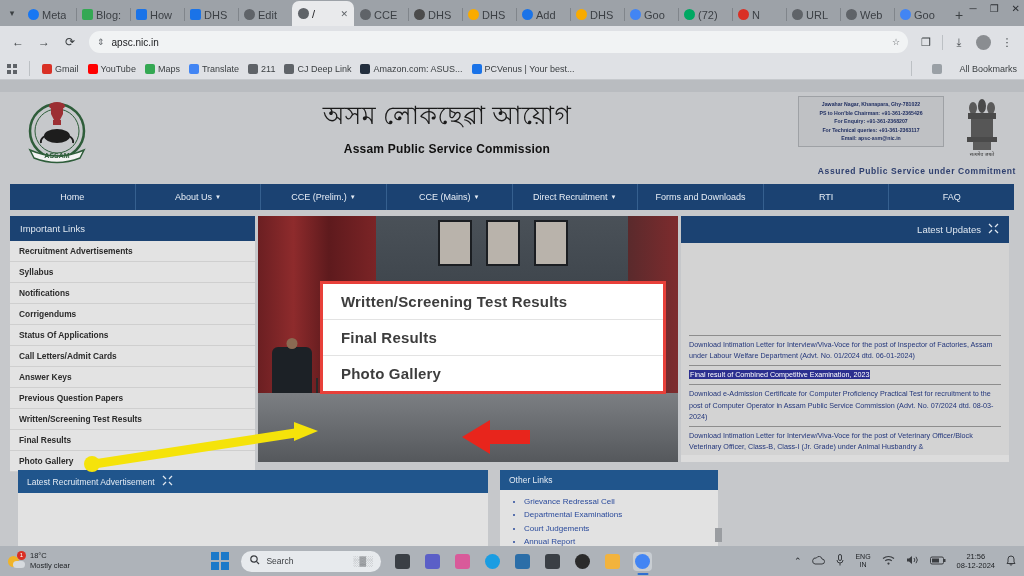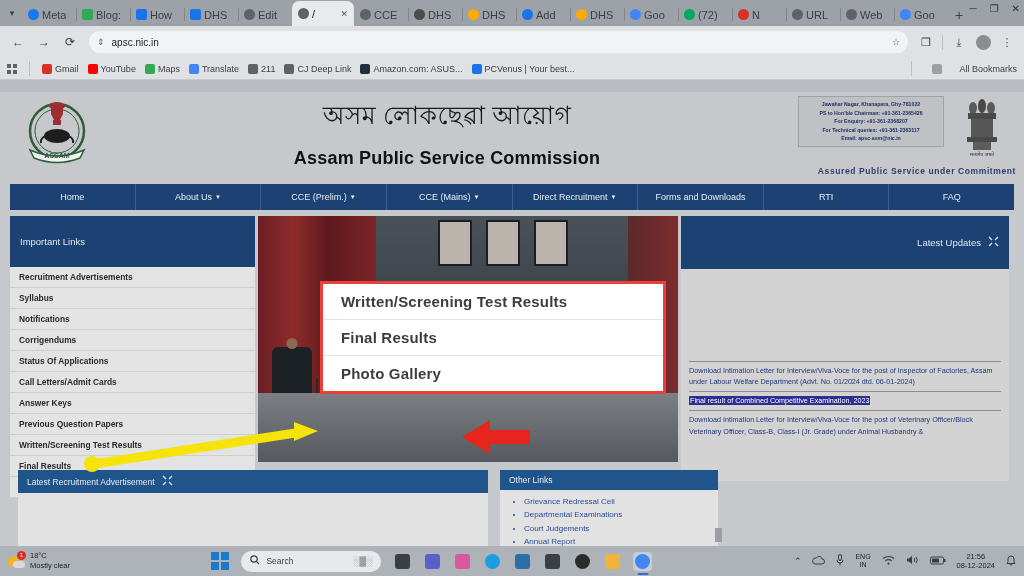--- a/index.html
+++ b/index.html
@@ -98,21 +98,21 @@
   .emblem-left {
     width: 86px; height: 70px; margin: 6px 0 0 14px;
     display:flex; align-items:center; justify-content:center;
   }
   .title-block { flex: 1; text-align: center; padding-top: 4px; }
   .title-as {
     font-size: 25px; color: #1a1a1a; letter-spacing: .5px;
     font-family: "Liberation Serif", serif; font-weight: normal;
   }
   .title-en {
-    font-size: 18px; font-weight: bold; color: #111; margin-top: 9px;
+    font-size: 12px; font-weight: bold; color: #111; margin-top: 3px;
     letter-spacing: .2px;
   }
   .contact-wrap { width: 230px; padding-top: 4px; position: relative; }
   .contact-box {
     background: #bfc1c4; border: 1px solid #9ea1a5;
     width: 146px; padding: 3px 4px; font-size: 5.2px; line-height: 1.65;
     color: #1b2a5e; text-align: center; font-weight: bold;
     position: absolute; left: 4px; top: 4px;
   }
   .emblem-right {
@@ -143,21 +143,21 @@
   .caret { font-size: 6px; }
 
   .content {
     display: flex; gap: 0; padding: 6px 10px 0 10px; height: 252px;
   }
 
   
   .panel-left { width: 245px; background: #e8e8e8; }
   .panel-head {
     background: #1b4272; color: #dfe7f0; font-size: 9.5px;
-    padding: 20px 10px; display: flex; align-items: center; gap: 7px;
+    padding: 7px 10px; display: flex; align-items: center; gap: 7px;
   }
   .exp-ico { font-size: 9px; letter-spacing: -1px; }
   .link-list { background: #e3e3e3; }
   .link-item {
     font-size: 8.4px; font-weight: bold; color: #2b2b2b;
     padding: 5px 9px; border-bottom: 1px solid #cfcfcf;
     white-space: nowrap; overflow: hidden;
   }
 
   
@@ -564,20 +564,21 @@
             <svg width="11" height="11" viewBox="0 0 11 11">
               <path d="M1 1 L4 4 M10 1 L7 4 M1 10 L4 7 M10 10 L7 7" stroke="#dfe7f0" stroke-width="1.3" fill="none"></path>
             </svg>
           </span>
         </div>
         <div class="updates">
           <div class="upd-spacer"></div>
           <div id="upd-host">
               <div class="upd-item"><span>Download Intimation Letter for Interview/Viva-Voce for the post of Inspector of Factories, Assam under Labour Welfare Department (Advt. No. 01/2024 dtd. 06-01-2024)</span></div>
               <div class="upd-item sel"><span>Final result of Combined Competitive Examination, 2023</span></div>
+              <div class="upd-item"><span>Download e-Admission Certificate for Computer Proficiency Practical Test for recruitment to the post of Computer Operator in Assam Public Service Commission (Advt. No. 07/2024 dtd. 08-03-2024)</span></div>
               <div class="upd-item"><span>Download Intimation Letter for Interview/Viva-Voce for the post of Veterinary Officer/Block Veterinary Officer, Class-B, Class-I (Jr. Grade) under Animal Husbandry &amp;</span></div>
             </div>
         </div>
       </div>
     </div>
 
     <div class="bottom">
       <div class="bpanel bp2">
         <div class="bhead">
           <span>Latest Recruitment Advertisement</span>

